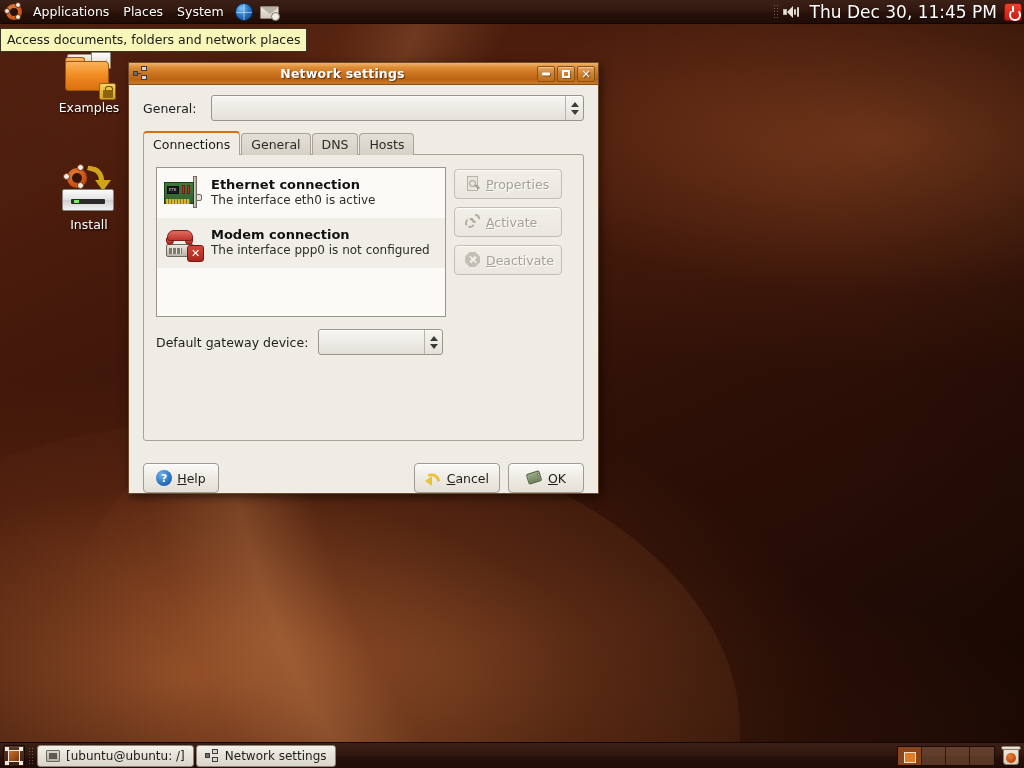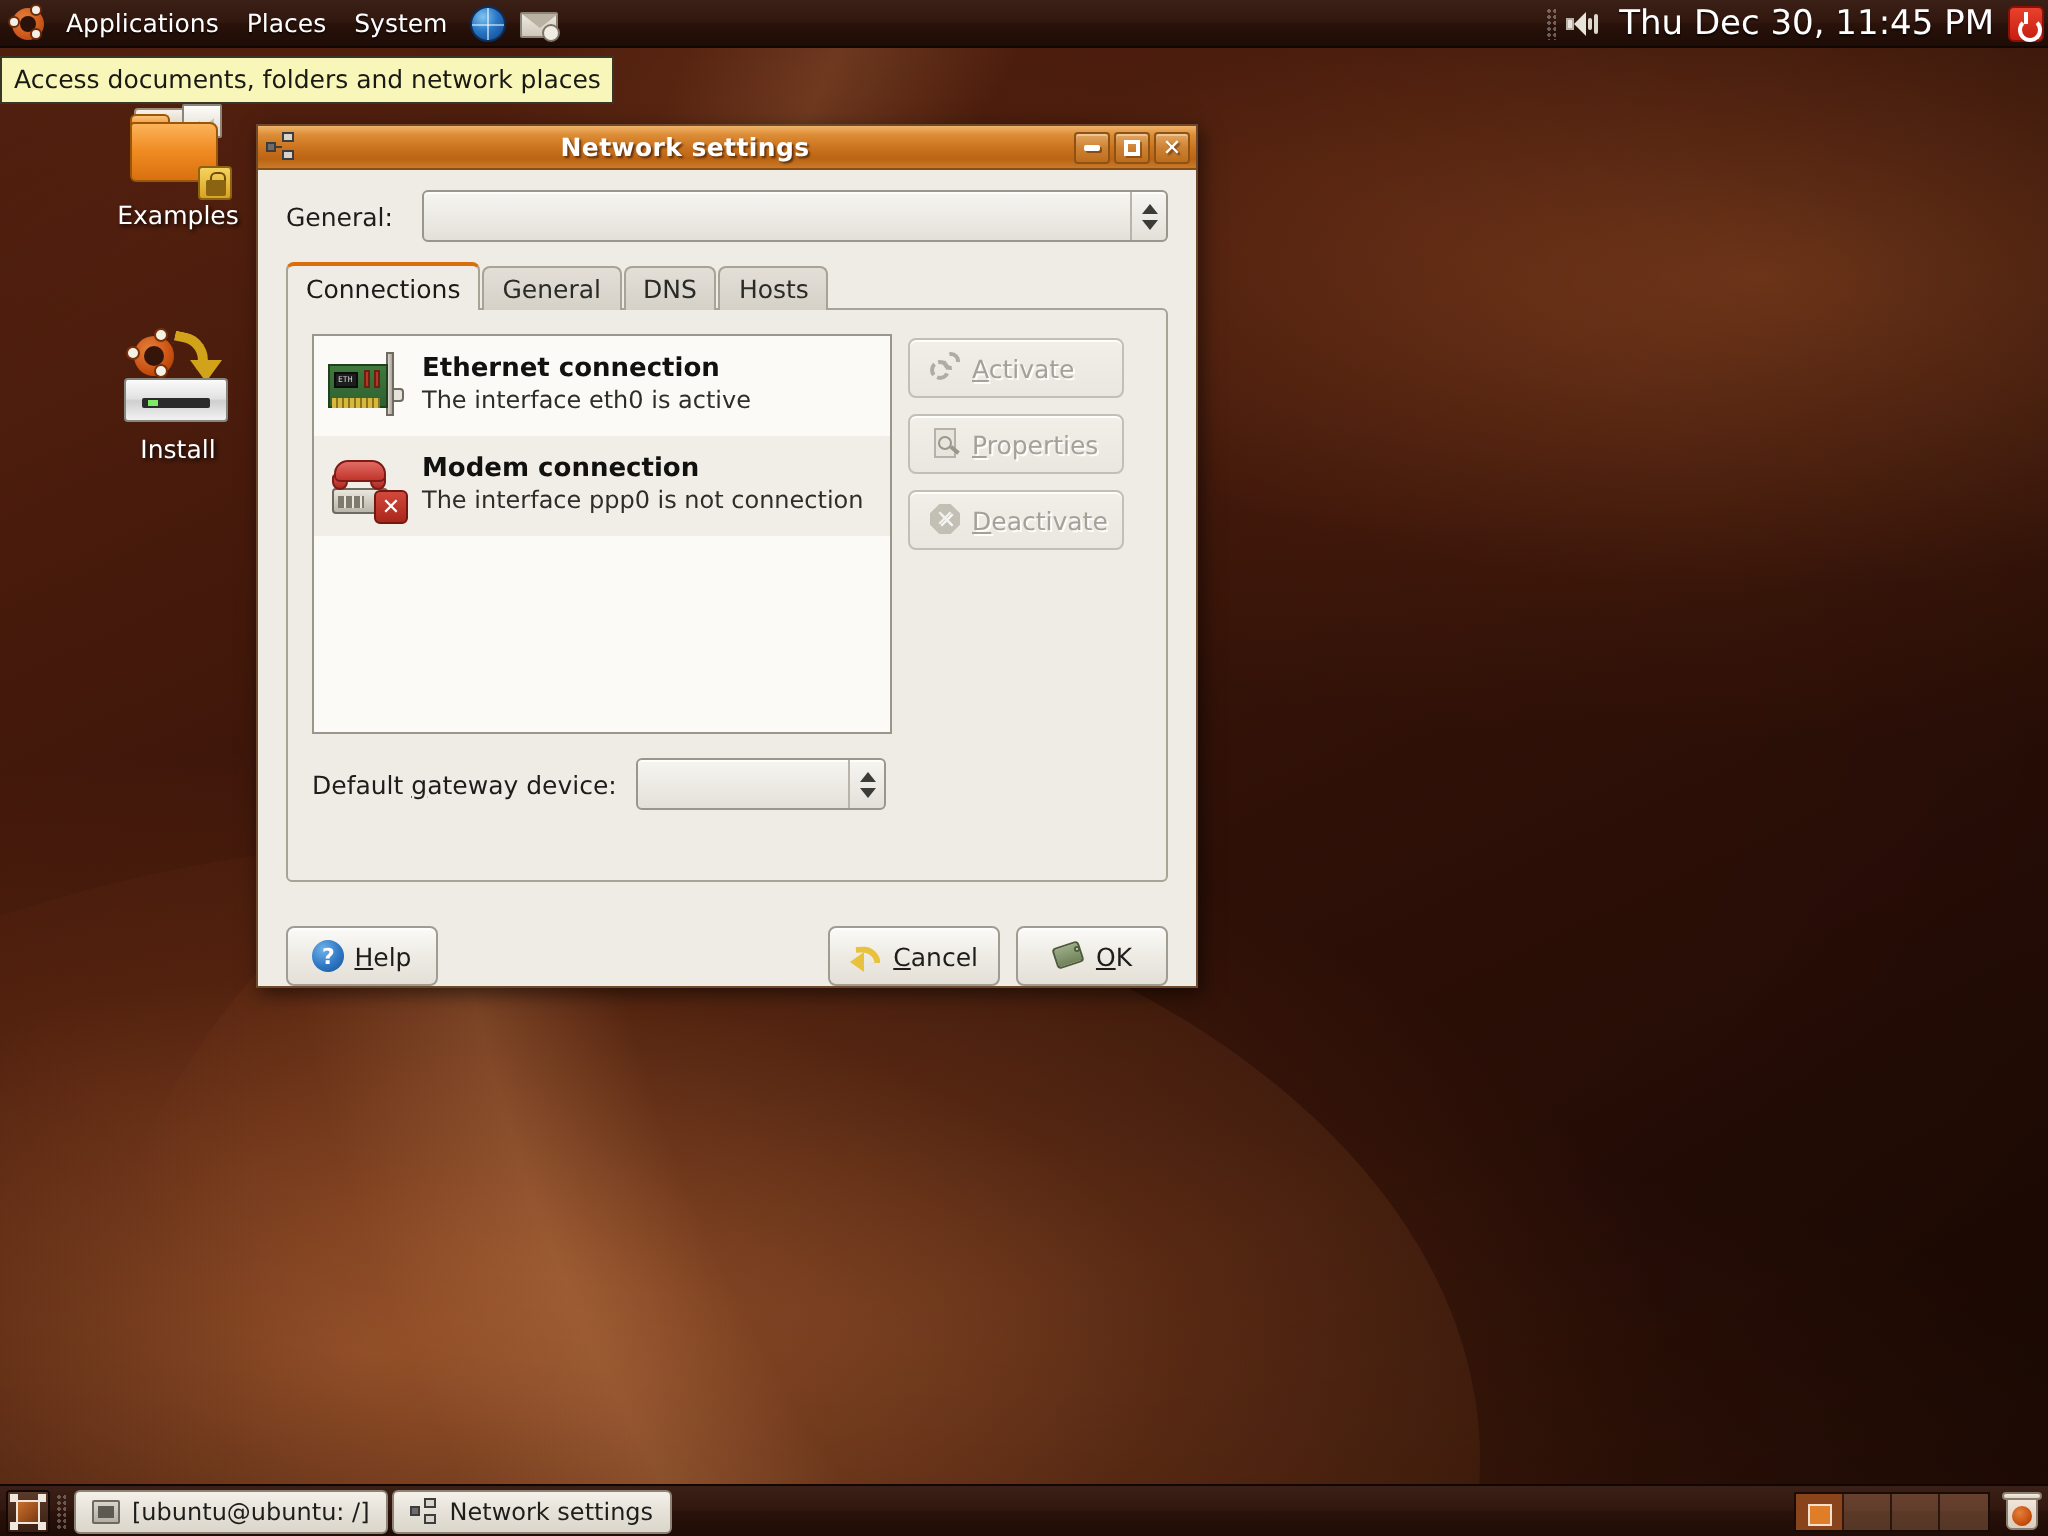--- a/index.html
+++ b/index.html
@@ -428,21 +428,21 @@
     flex: 1;
     border: 1px solid #a8a297;
     background: #efebe5;
     margin-top: -1px;
     padding: 12px;
     display: flex; flex-direction: column;
     border-radius: 0 3px 3px 3px;
   }
   .conn-area { display: flex; gap: 8px; }
   .list-box {
-    width: 290px; height: 200px;
+    width: 290px; height: 150px;
     background: #fbfaf7;
     border: 1px solid #9b968c;
     overflow: hidden;
     flex: none;
   }
   .conn-item {
     display: flex; align-items: center;
     padding: 4px 6px;
     height: 50px;
   }
@@ -866,40 +866,40 @@
             <div class="modem-ico">
               <div class="base"></div>
               <div class="keys"></div>
               <div class="ear1"></div>
                 <div class="ear2"></div>
               <div class="hs"></div>
               <div class="badge">✕</div>
             </div>
             <div class="conn-text">
               <div class="conn-title">Modem connection</div>
-              <div class="conn-sub">The interface ppp0 is not connection</div>
+              <div class="conn-sub">The interface ppp0 is not configured</div>
             </div>
           </div>
         </div>
 
         <div class="btn-col">
-          <div class="btn side-btn disabled">
-            <span class="ico16 act-ico">
-              <span class="g1"></span>
-                <span class="g2"></span>
-            </span>
-            <span><u>A</u><span>ctivate</span></span>
-          </div>
           <div class="btn side-btn disabled">
             <span class="ico16 prop-ico">
               <span class="pg"></span>
                 <span class="mg"></span>
                 <span class="hd"></span>
             </span>
             <span><u>P</u><span>roperties</span></span>
+          </div>
+          <div class="btn side-btn disabled">
+            <span class="ico16 act-ico">
+              <span class="g1"></span>
+                <span class="g2"></span>
+            </span>
+            <span><u>A</u><span>ctivate</span></span>
           </div>
           <div class="btn side-btn disabled">
             <span class="ico16 deact-ico">
               <span class="oct">✕</span>
             </span>
             <span><u>D</u><span>eactivate</span></span>
           </div>
         </div>
 
       </div>

